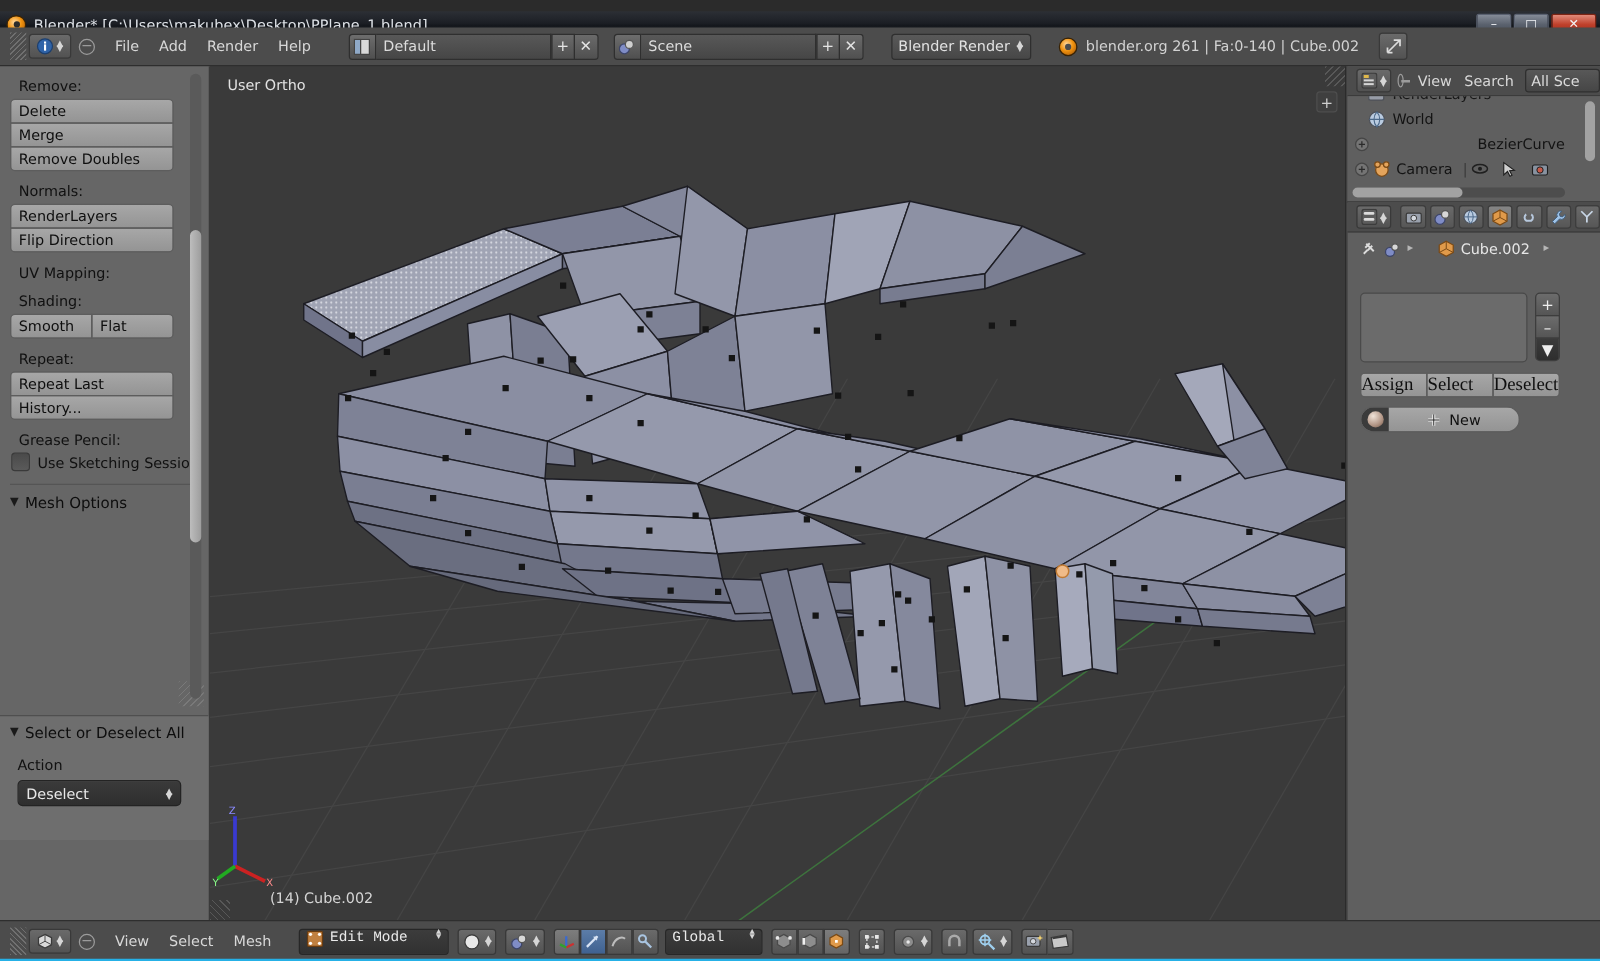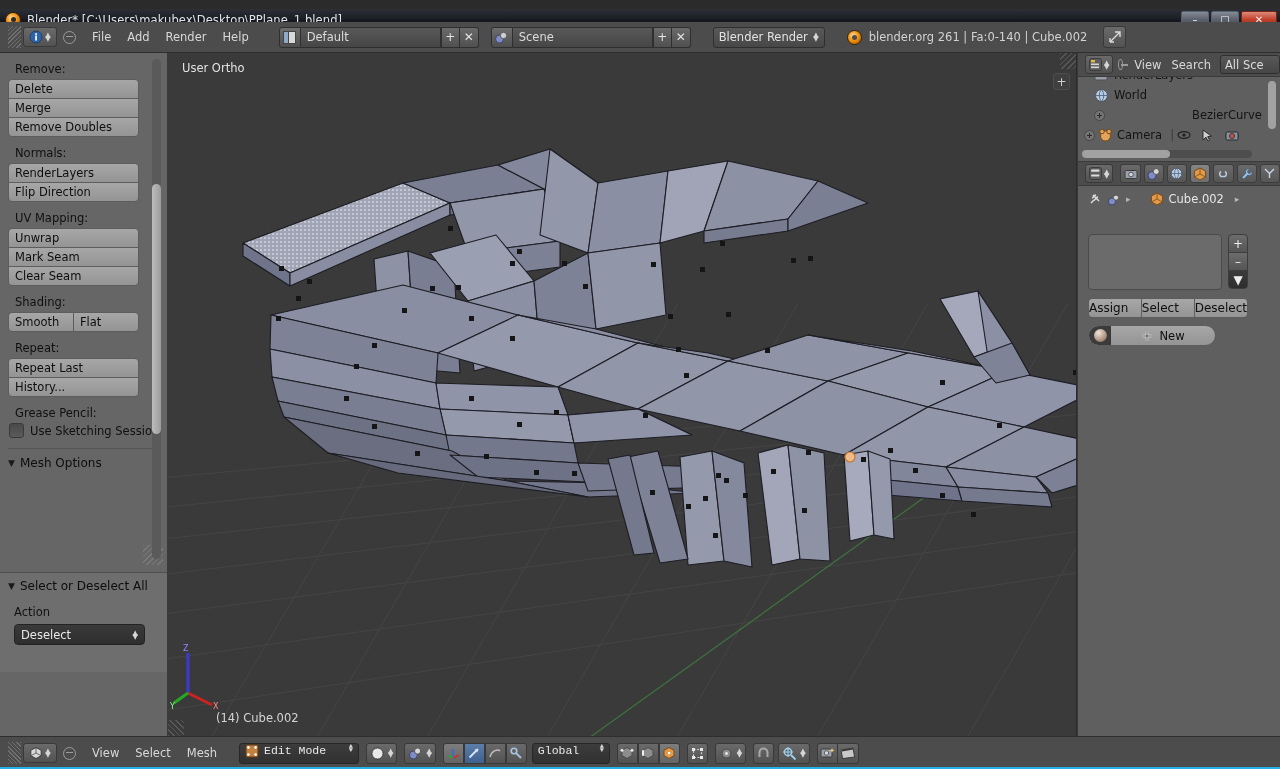--- a/index.html
+++ b/index.html
@@ -242,22 +242,22 @@
   .vg-side { position:absolute;left:150px;top:72px;width:20px; }
   .vg-side div {
     width:20px;height:19px;background:linear-gradient(180deg,#6c6c6c,#555);
     border:1px solid #3d3d3d;display:flex;align-items:center;justify-content:center;
     color:#eee;font-size:12px;margin-bottom:-1px;
   }
   .vg-side div:first-child{border-radius:4px 4px 0 0;}
   .vg-side div:last-child{border-radius:0 0 4px 4px;background:linear-gradient(180deg,#3b3b3b,#2e2e2e);}
   .asr { position:absolute;left:10px;top:136px;display:flex;width:160px; }
   .asr div {
-    flex:1;height:20px;line-height:19px;text-align:left;font-size:12px;color:#0f0f0f;
-    background:linear-gradient(180deg,#a7a7a7,#949494);border:1px solid #5d5d5d;margin-left:-1px;
+    flex:1;height:20px;line-height:19px;text-align:left;font-size:15px;color:#0f0f0f;
+    background:linear-gradient(180deg,#a7a7a7,#949494);border:1px solid #5d5d5d;margin-left:-1px;font-family:Liberation Serif, serif;
   }
   .asr div:first-child{border-radius:4px 0 0 4px;margin-left:0;}
   .asr div:last-child{border-radius:0 4px 4px 0;}
   .matrow {
     position:absolute;left:10px;top:163px;width:128px;height:21px;
     background:linear-gradient(180deg,#a7a7a7,#949494);
     border:1px solid #5d5d5d;border-radius:11px;display:flex;align-items:center;
   }
   .matsphere{
     width:22px;height:19px;border-radius:10px 0 0 10px;background:#3b3b3b;
@@ -401,25 +401,20 @@
         <div class="tbtn">Remove Doubles</div>
       </div>
 
       <div class="grp-label">Normals:</div>
       <div class="btn-stack">
         <div class="tbtn">RenderLayers</div>
         <div class="tbtn">Flip Direction</div>
       </div>
 
       <div class="grp-label">UV Mapping:</div>
-      <div class="btn-stack">
-        <div class="tbtn">Unwrap</div>
-        <div class="tbtn">Mark Seam</div>
-        <div class="tbtn">Clear Seam</div>
-      </div>
 
       <div class="grp-label">Shading:</div>
       <div class="row2">
         <div class="tbtn">Smooth</div>
         <div class="tbtn">Flat</div>
       </div>
 
       <div class="grp-label">Repeat:</div>
       <div class="btn-stack">
         <div class="tbtn">Repeat Last</div>
@@ -682,21 +677,21 @@
         </svg>
         <span class="nm">RenderLayers</span>
       </div>
       <div class="ol-row">
         <svg width="15" height="15" viewBox="0 0 15 15" style="margin-right:5px;">
           <circle cx="7.5" cy="7.5" r="6" fill="#b9cbe0" stroke="#4d5159"></circle>
           <path d="M1.5 7.5 H13.5 M7.5 1.5 a9 9 0 0 1 0 12 a9 9 0 0 1 0 -12" stroke="#4d6a8a" fill="none" stroke-width="0.9"></path>
         </svg>
         <span class="nm">World</span>
       </div>
-      <div class="ol-row" style="padding-left:16px;gap:40px;">
+      <div class="ol-row" style="padding-left:6px;gap:40px;">
         <span class="ol-plus"></span>
         <svg width="15" height="15" viewBox="0 0 15 15" style="margin-right:4px;">
           <path d="M2 11 C2 4, 12 11, 12 4" stroke="#e09a3a" stroke-width="1.7" fill="none"></path>
         </svg>
         <span class="nm">BezierCurve</span>
         <span style="margin-left:3px;">
           <svg width="14" height="12" viewBox="0 0 14 12">
               <ellipse cx="7" cy="6" rx="6" ry="3.4" fill="none" stroke="#1f1f1f" stroke-width="1.2"></ellipse>
               <circle cx="7" cy="6" r="1.6" fill="#1f1f1f"></circle>
             </svg>

